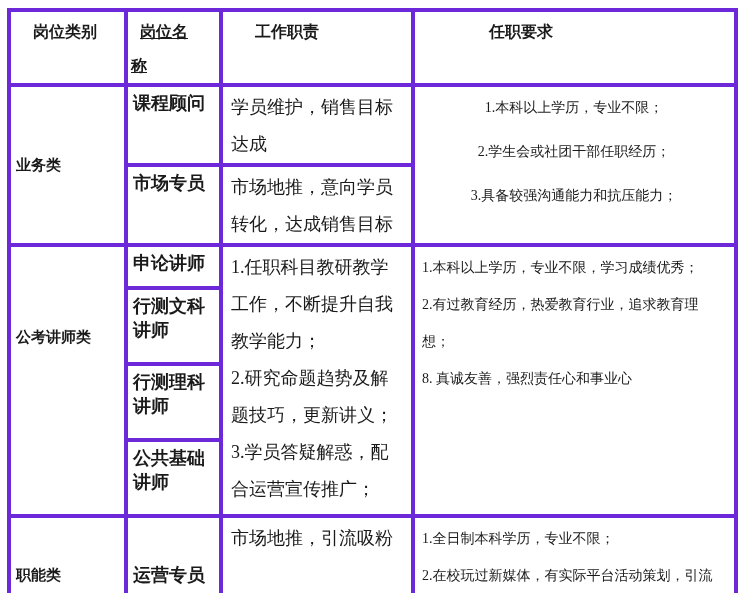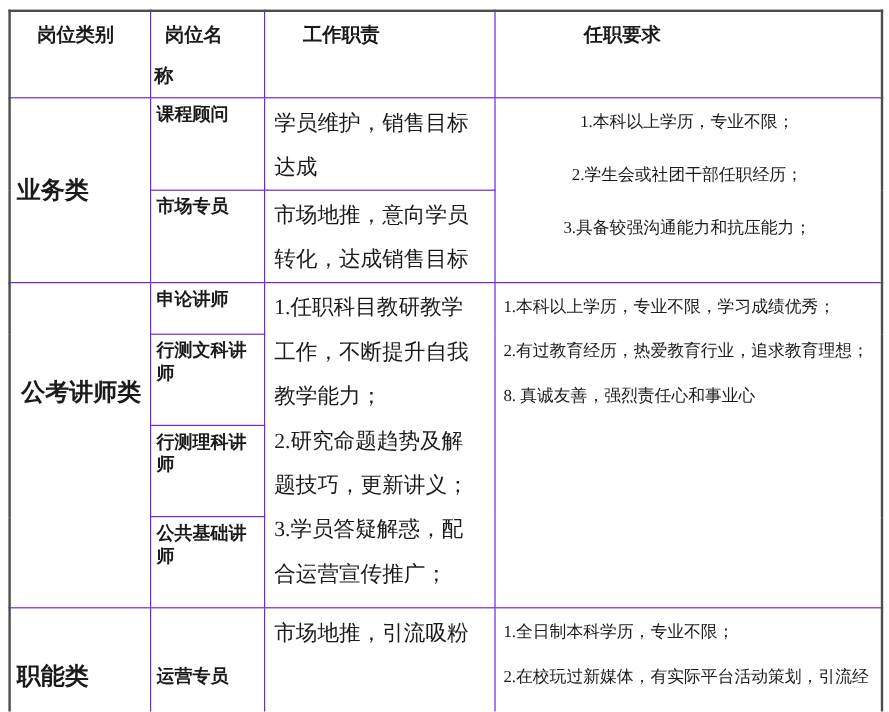--- a/index.html
+++ b/index.html
@@ -17,58 +17,58 @@
   .table-wrap {
     padding: 8px 0 0 7px;
   }
   table.jobs {
     border-collapse: collapse;
     table-layout: fixed;
     width: 727px;
     border: 2px solid #4d4d4d;
   }
   table.jobs td {
-    border: 1px solid #6d28d9;
+    border: 4px solid #6d28d9;
     overflow: hidden;
     box-sizing: border-box;
   }
   td p {
     margin: 0;
     line-height: 37px;
   }
   
   td.h {
     vertical-align: top;
     font-weight: bold;
     font-size: 16px;
     line-height: 34px;
     padding: 3px 2px 0 2px;
   }
   td.h-cat  { padding-left: 22px; }
-  td.h-name { padding-left: 3px; }
+  td.h-name { padding-left: 3px; text-decoration: underline; }
   td.h-duty { padding-left: 32px; }
   td.h-req  { padding-left: 74px; }
   .wrapbox {
     width: 72px;
     text-indent: 9px;
   }
   
   td.cat {
     vertical-align: middle;
     font-weight: bold;
-    font-size: 20px;
+    font-size: 15px;
     padding: 0 3px 0 5px;
     line-height: 20px;
   }
-  td.cat-shift { padding-bottom: 88px; text-align: center; }
+  td.cat-shift { padding-bottom: 88px; }
   
   td.pos {
     vertical-align: top;
     font-weight: bold;
-    font-size: 15px;
+    font-size: 18px;
     padding: 4px 3px 0 5px;
   }
   td.pos-mid {
     vertical-align: middle;
     padding-top: 0;
   }
   
   td.duty {
     vertical-align: top;
     font-size: 18px;

